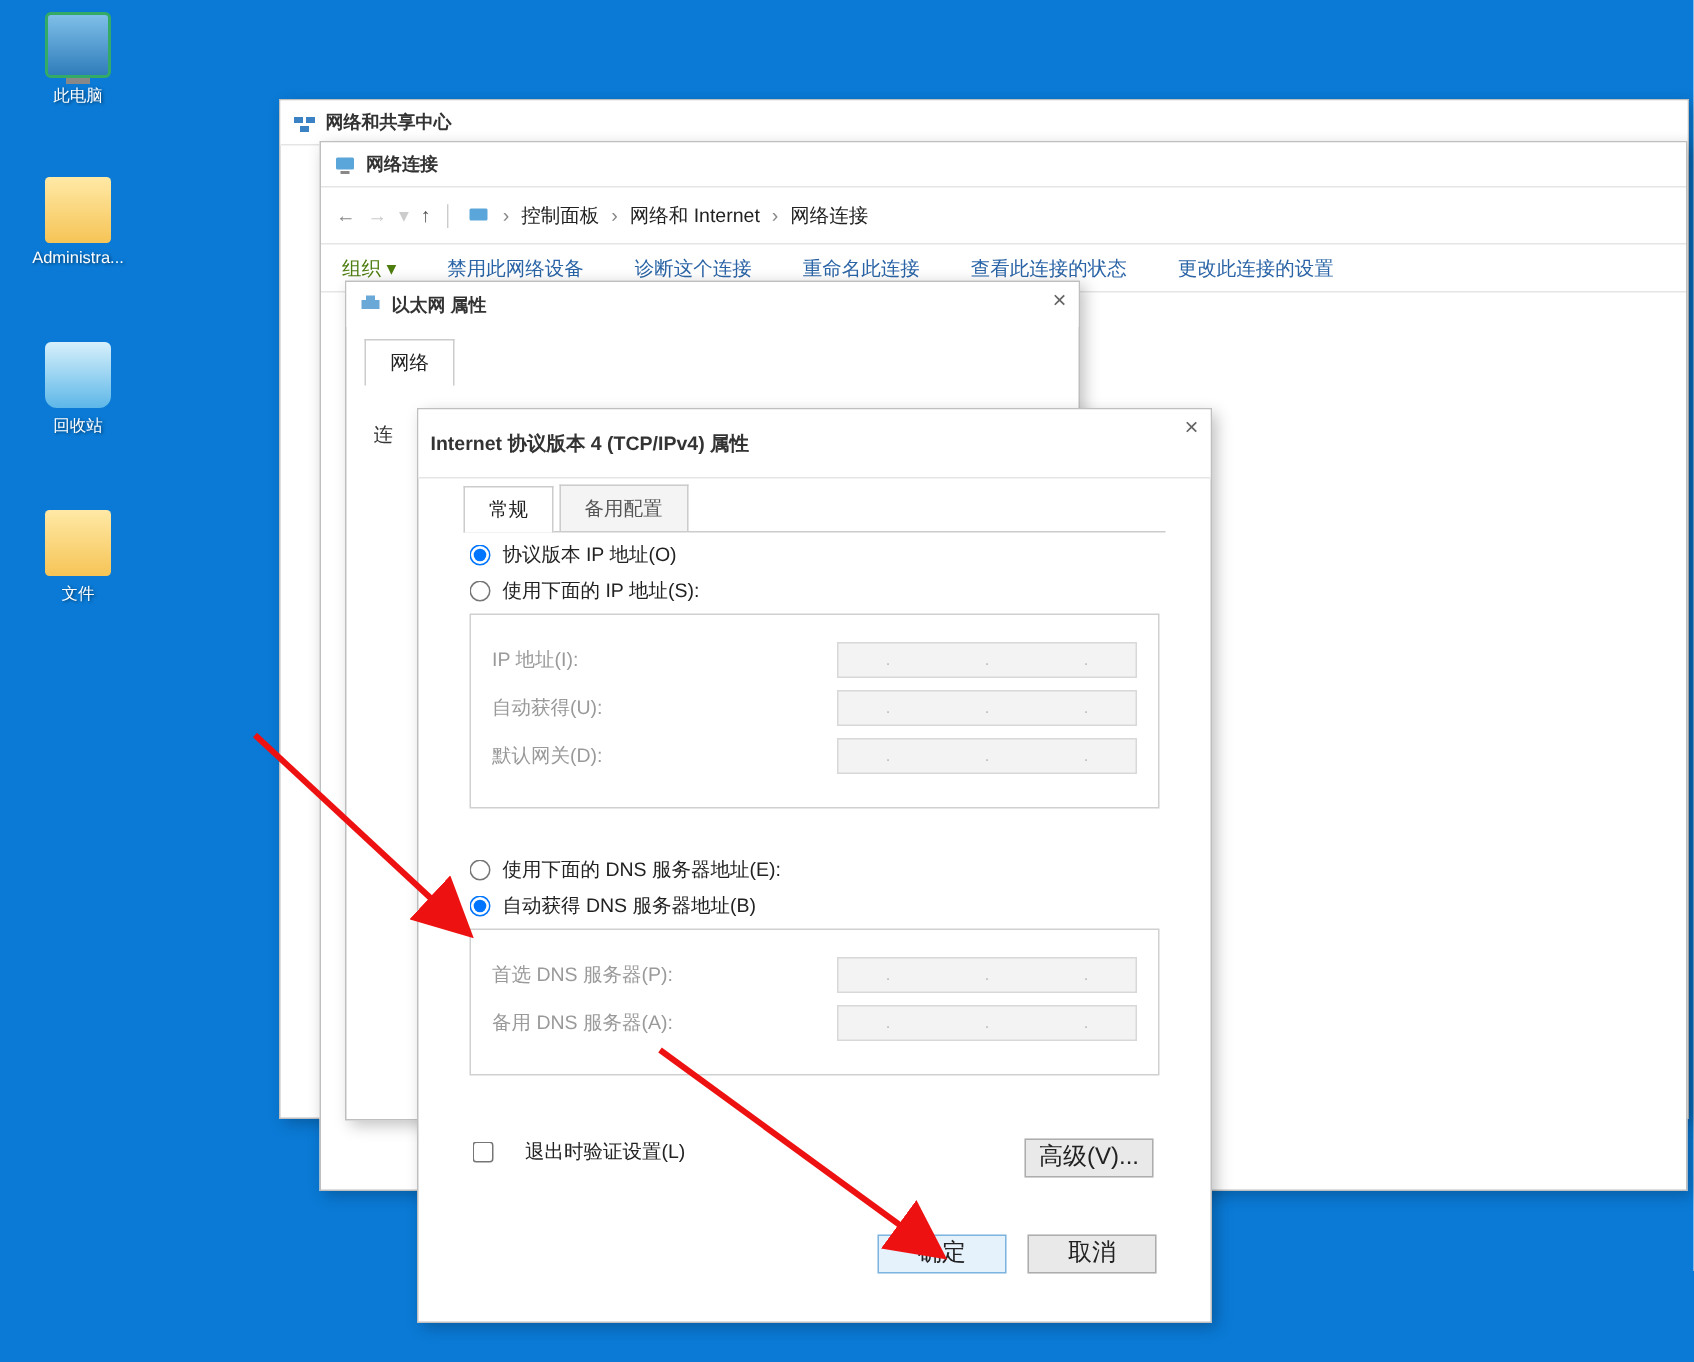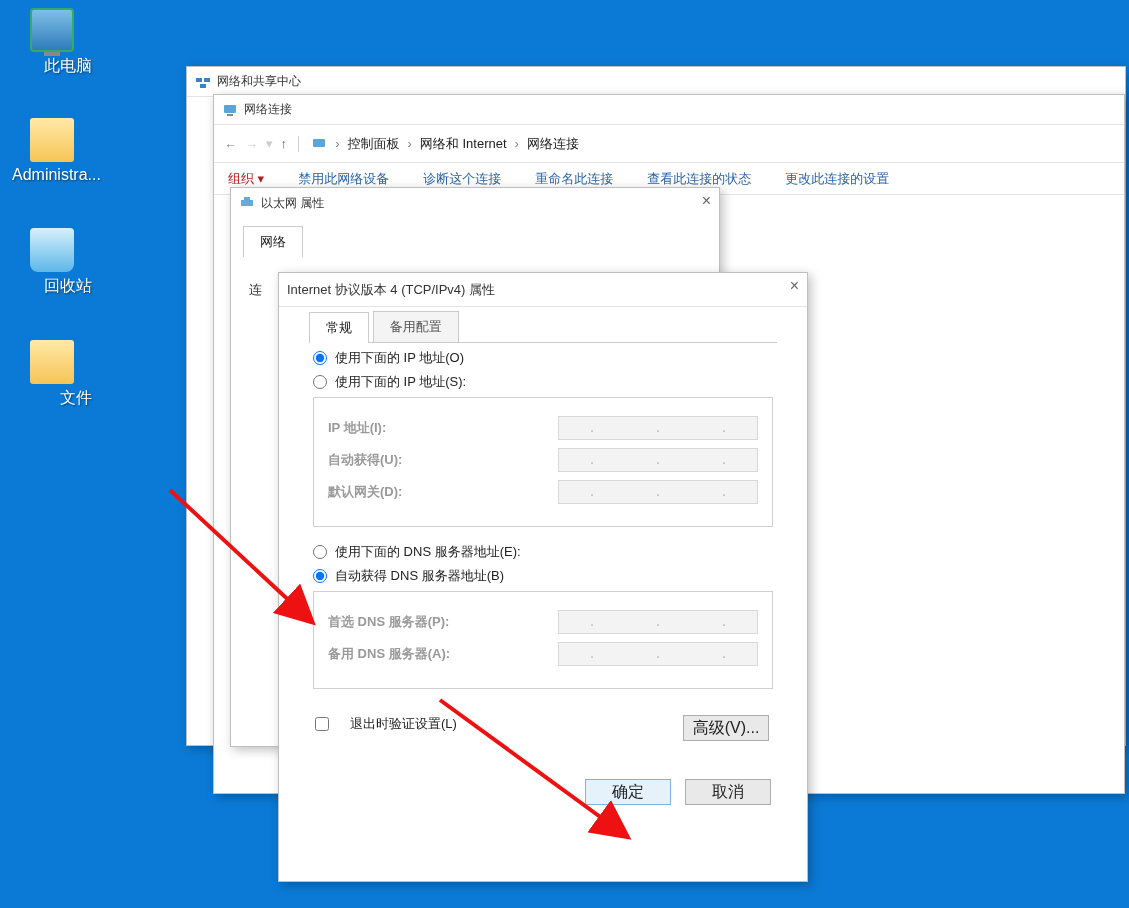--- a/index.html
+++ b/index.html
@@ -5,30 +5,30 @@
   * { box-sizing: border-box; margin: 0; padding: 0; font-family: "Microsoft YaHei", "Segoe UI", Tahoma, sans-serif; }
   body {
     width: 1129px; height: 908px;
     background: #0a7ad6;
     position: relative; overflow: hidden;
     font-size: 13px; color: #222;
   }
   
   .desktop-icon { position: absolute; width: 80px; text-align: center; color: #fff; }
   .desktop-icon .glyph { width: 44px; height: 44px; margin: 0 auto 4px; display:flex; align-items:center; justify-content:center; }
-  .desktop-icon .label { font-size: 16px; text-shadow: 1px 1px 2px rgba(0,0,0,.5); text-align: right; }
+  .desktop-icon .label { font-size: 11px; text-shadow: 1px 1px 2px rgba(0,0,0,.5); }
   .icon-pc   { background: linear-gradient(#7fbfe8,#2f7dbb); border:2px solid #3a6; border-radius:4px; position:relative;}
   .icon-pc::after{content:"";position:absolute;bottom:-6px;left:12px;right:12px;height:4px;background:#888;}
   .icon-fold { background: linear-gradient(#ffe9a6,#f6c456); border-radius:3px;}
   .icon-bin  { background: linear-gradient(#d7f0fb,#5db7e8); border-radius:4px 4px 8px 8px;}
   
   .win { position:absolute; background:#fff; border:1px solid #bfbfbf; box-shadow: 3px 3px 10px rgba(0,0,0,.25);}
   .win .titlebar { height:30px; background:#fff; display:flex; align-items:center; padding:0 8px; border-bottom:1px solid #e5e5e5;}
   .win .titlebar .ticon { width:16px; height:16px; margin-right:6px; display:inline-block;}
-  .win .titlebar .ttext { font-size:12px; color:#333;}
+  .win .titlebar .ttext { font-size:12px; color:#333;font-weight:bold;}
   .toolbar { height:32px; display:flex; align-items:center; gap:34px; padding:0 14px; color:#2a64a6; font-size:13px; border-bottom:1px solid #e5e5e5;}
   .toolbar .tb-item { white-space:nowrap;}
   .breadcrumb { height:38px; display:flex; align-items:center; gap:8px; padding:0 10px; border-bottom:1px solid #e5e5e5; font-size:13px;}
   .bc-sep { color:#888;}
   .close-x { position:absolute; right:8px; top:4px; font-size:16px; color:#666; cursor:pointer;}
   
   #win-sharing { left:186px; top:66px; width:940px; height:680px; }
   
   #win-netconn { left:213px; top:94px; width:912px; height:700px; }
   
@@ -37,21 +37,21 @@
   .tab { display:inline-block; padding:6px 16px; border:1px solid #ccc; border-bottom:none; background:#fff; font-size:13px;}
   
   #win-ipv4 { left:278px; top:272px; width:530px; height:610px; background:#fff; }
   #win-ipv4 .inner { padding:0 30px 14px; }
   #win-ipv4 .tabstrip { border-bottom:1px solid #ccc; margin-top:4px;}
   #win-ipv4 .tabstrip .tab.active { background:#fff; position:relative; top:1px;}
   #win-ipv4 .tabstrip .tab.inactive { background:#f4f4f4; color:#555;}
   #win-ipv4 .desc { font-size:13px; color:#333; margin:18px 6px 22px; line-height:1.6;}
   .opt-row { display:flex; align-items:center; gap:8px; margin:6px 4px; font-size:13px;}
   .opt-row input[type=radio]{ width:14px; height:14px;}
-  .fieldset { border:1px solid #d0d0d0; margin:4px 4px 16px; padding:10px 14px 14px;font-weight:bold;}
+  .fieldset { border:1px solid #d0d0d0; margin:4px 4px 32px; padding:10px 14px 14px;}
   .field-row { display:flex; align-items:center; justify-content:space-between; margin:8px 0; color:#9a9a9a; font-size:13px;}
   .field-row .lbl { flex:1;}
   .ipbox { width:200px; height:24px; background:#f3f3f3; border:1px solid #d8d8d8; display:flex; align-items:center; justify-content:space-around; color:#bbb; font-size:11px;}
   .ipbox span{padding:0 2px;}
   .chk-row { display:flex; align-items:center; gap:21px; margin:10px 6px 18px; font-size:13px;}
   .chk-row input{width:14px;height:14px;}
   .btn { display:inline-block; min-width:86px; height:26px; line-height:24px; text-align:center; border:1px solid #adadad; background:#e9e9e9; font-size:16px; cursor:pointer;}
   .btn.primary { background:#e5f1fb; border-color:#7eb4e0;}
   .btn-row { display:flex; justify-content:flex-end; gap:14px; padding:6px 6px 0;}
   .adv-row { display:flex; justify-content:flex-end; padding-right:8px;}
@@ -114,21 +114,21 @@
         </svg>
     </span>
     <span class="bc-sep">›</span>
     <span>控制面板</span>
     <span class="bc-sep">›</span>
     <span>网络和 Internet</span>
     <span class="bc-sep">›</span>
     <span>网络连接</span>
   </div>
   <div class="toolbar">
-    <span class="tb-item" style="color:#b91c1c;">组织 ▾</span>
+    <span class="tb-item" style="color:#4d7c0f;">组织 ▾</span>
     <span class="tb-item">禁用此网络设备</span>
     <span class="tb-item">诊断这个连接</span>
     <span class="tb-item">重命名此连接</span>
     <span class="tb-item">查看此连接的状态</span>
     <span class="tb-item">更改此连接的设置</span>
   </div>
 </div>
 
 <div id="win-eth" class="win">
   <div class="titlebar" style="border-bottom:none;">
@@ -143,34 +143,34 @@
   </div>
   <div class="tabs">
     <span class="tab">网络</span>
   </div>
   <div style="padding:24px 18px; font-size:13px; color:#333;">
     <span>连</span>
   </div>
 </div>
 
 <div id="win-ipv4" class="win">
-  <div class="titlebar" style="height:34px;">
+  <div class="titlebar" style="height:46px;">
     <span class="ttext" style="font-size:13px;">Internet 协议版本 4 (TCP/IPv4) 属性</span>
     <span class="close-x">×</span>
   </div>
   <div class="inner">
     <div class="tabstrip">
       <span class="tab active">常规</span>
       <span class="tab inactive">备用配置</span>
     </div>
 
 
     <div class="opt-row">
       <input type="radio" name="ipmode" checked="" style="">
-      <span>使用下面的 IP 地址(O)</span>
+      <span>协议版本 IP 地址(O)</span>
     </div>
     <div class="opt-row">
       <input type="radio" name="ipmode" style="">
       <span>使用下面的 IP 地址(S):</span>
     </div>
     <div class="fieldset">
       <div class="field-row">
         <span class="lbl">IP 地址(I):</span>
         <div class="ipbox">
             <span>.</span>

